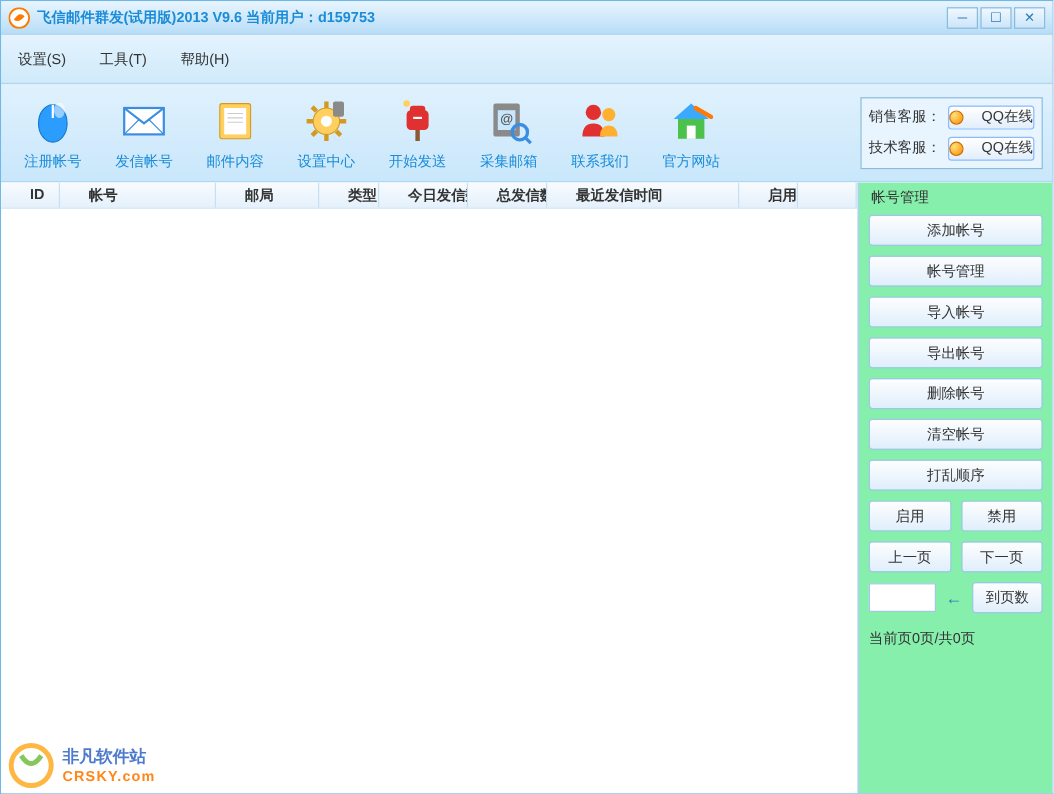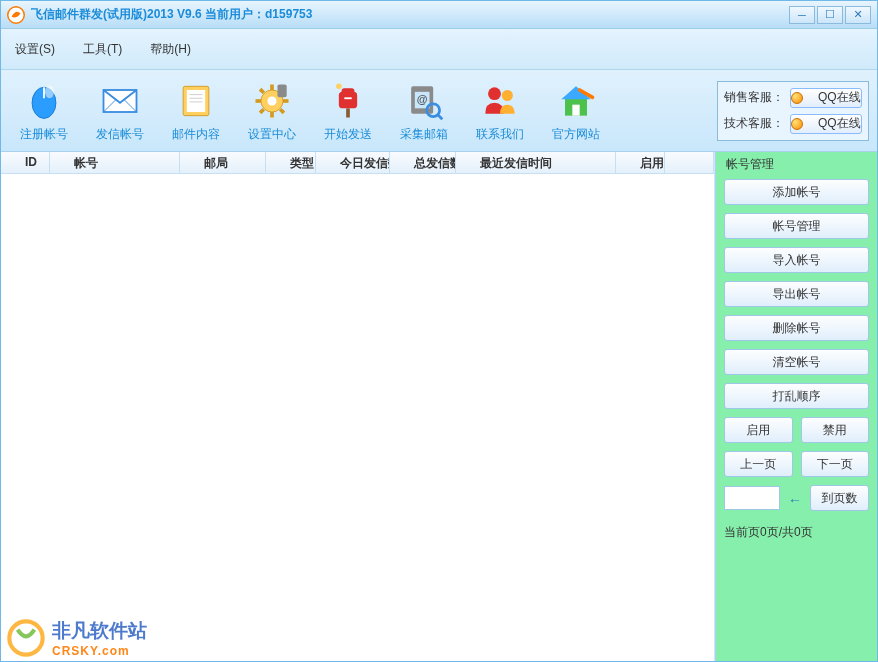--- a/index.html
+++ b/index.html
@@ -43,21 +43,21 @@
 .page-row .arrow { color: #2b7bb9; font-size: 14px; }
 .side-info { color: #333; line-height: 1.6; margin-top: 4px; }
 
 .statusbar { height: 26px; background: linear-gradient(to bottom, #def0fd, #c2e2f9); border-top: 1px solid #a9d3ec; display: flex; align-items: center; padding: 0 8px; color: #333; gap: 18px; position: relative; }
 .statusbar .sep { border-left: 1px solid #a9d3ec; height: 18px; }
 .status-edition { margin-left: auto; padding: 0 6px; }
 
 .watermark { position: absolute; left: 6px; bottom: 4px; display: flex; align-items: center; gap: 6px; opacity: 0.9; pointer-events: none; }
 .wm-logo { width: 40px; height: 40px; }
 .wm-text { display: flex; flex-direction: column; }
-.wm-cn { color: #3a6cc7; font-weight: bold; font-size: 19px; }
+.wm-cn { color: #3a6cc7; font-weight: bold; font-size: 14px; }
 .wm-en { color: #ff7a00; font-size: 12px; font-weight: bold; letter-spacing: 1px; }
 </style>
 </head>
 <body>
 
 <div class="window">
   <div class="titlebar">
     <svg class="titlebar-icon" viewBox="0 0 24 24">
         <circle cx="12" cy="12" r="11" fill="#fff" stroke="#ff7a00" stroke-width="2"></circle>
         <path d="M6 14 Q12 4 18 10 Q12 18 6 14" fill="#ff7a00"></path>

